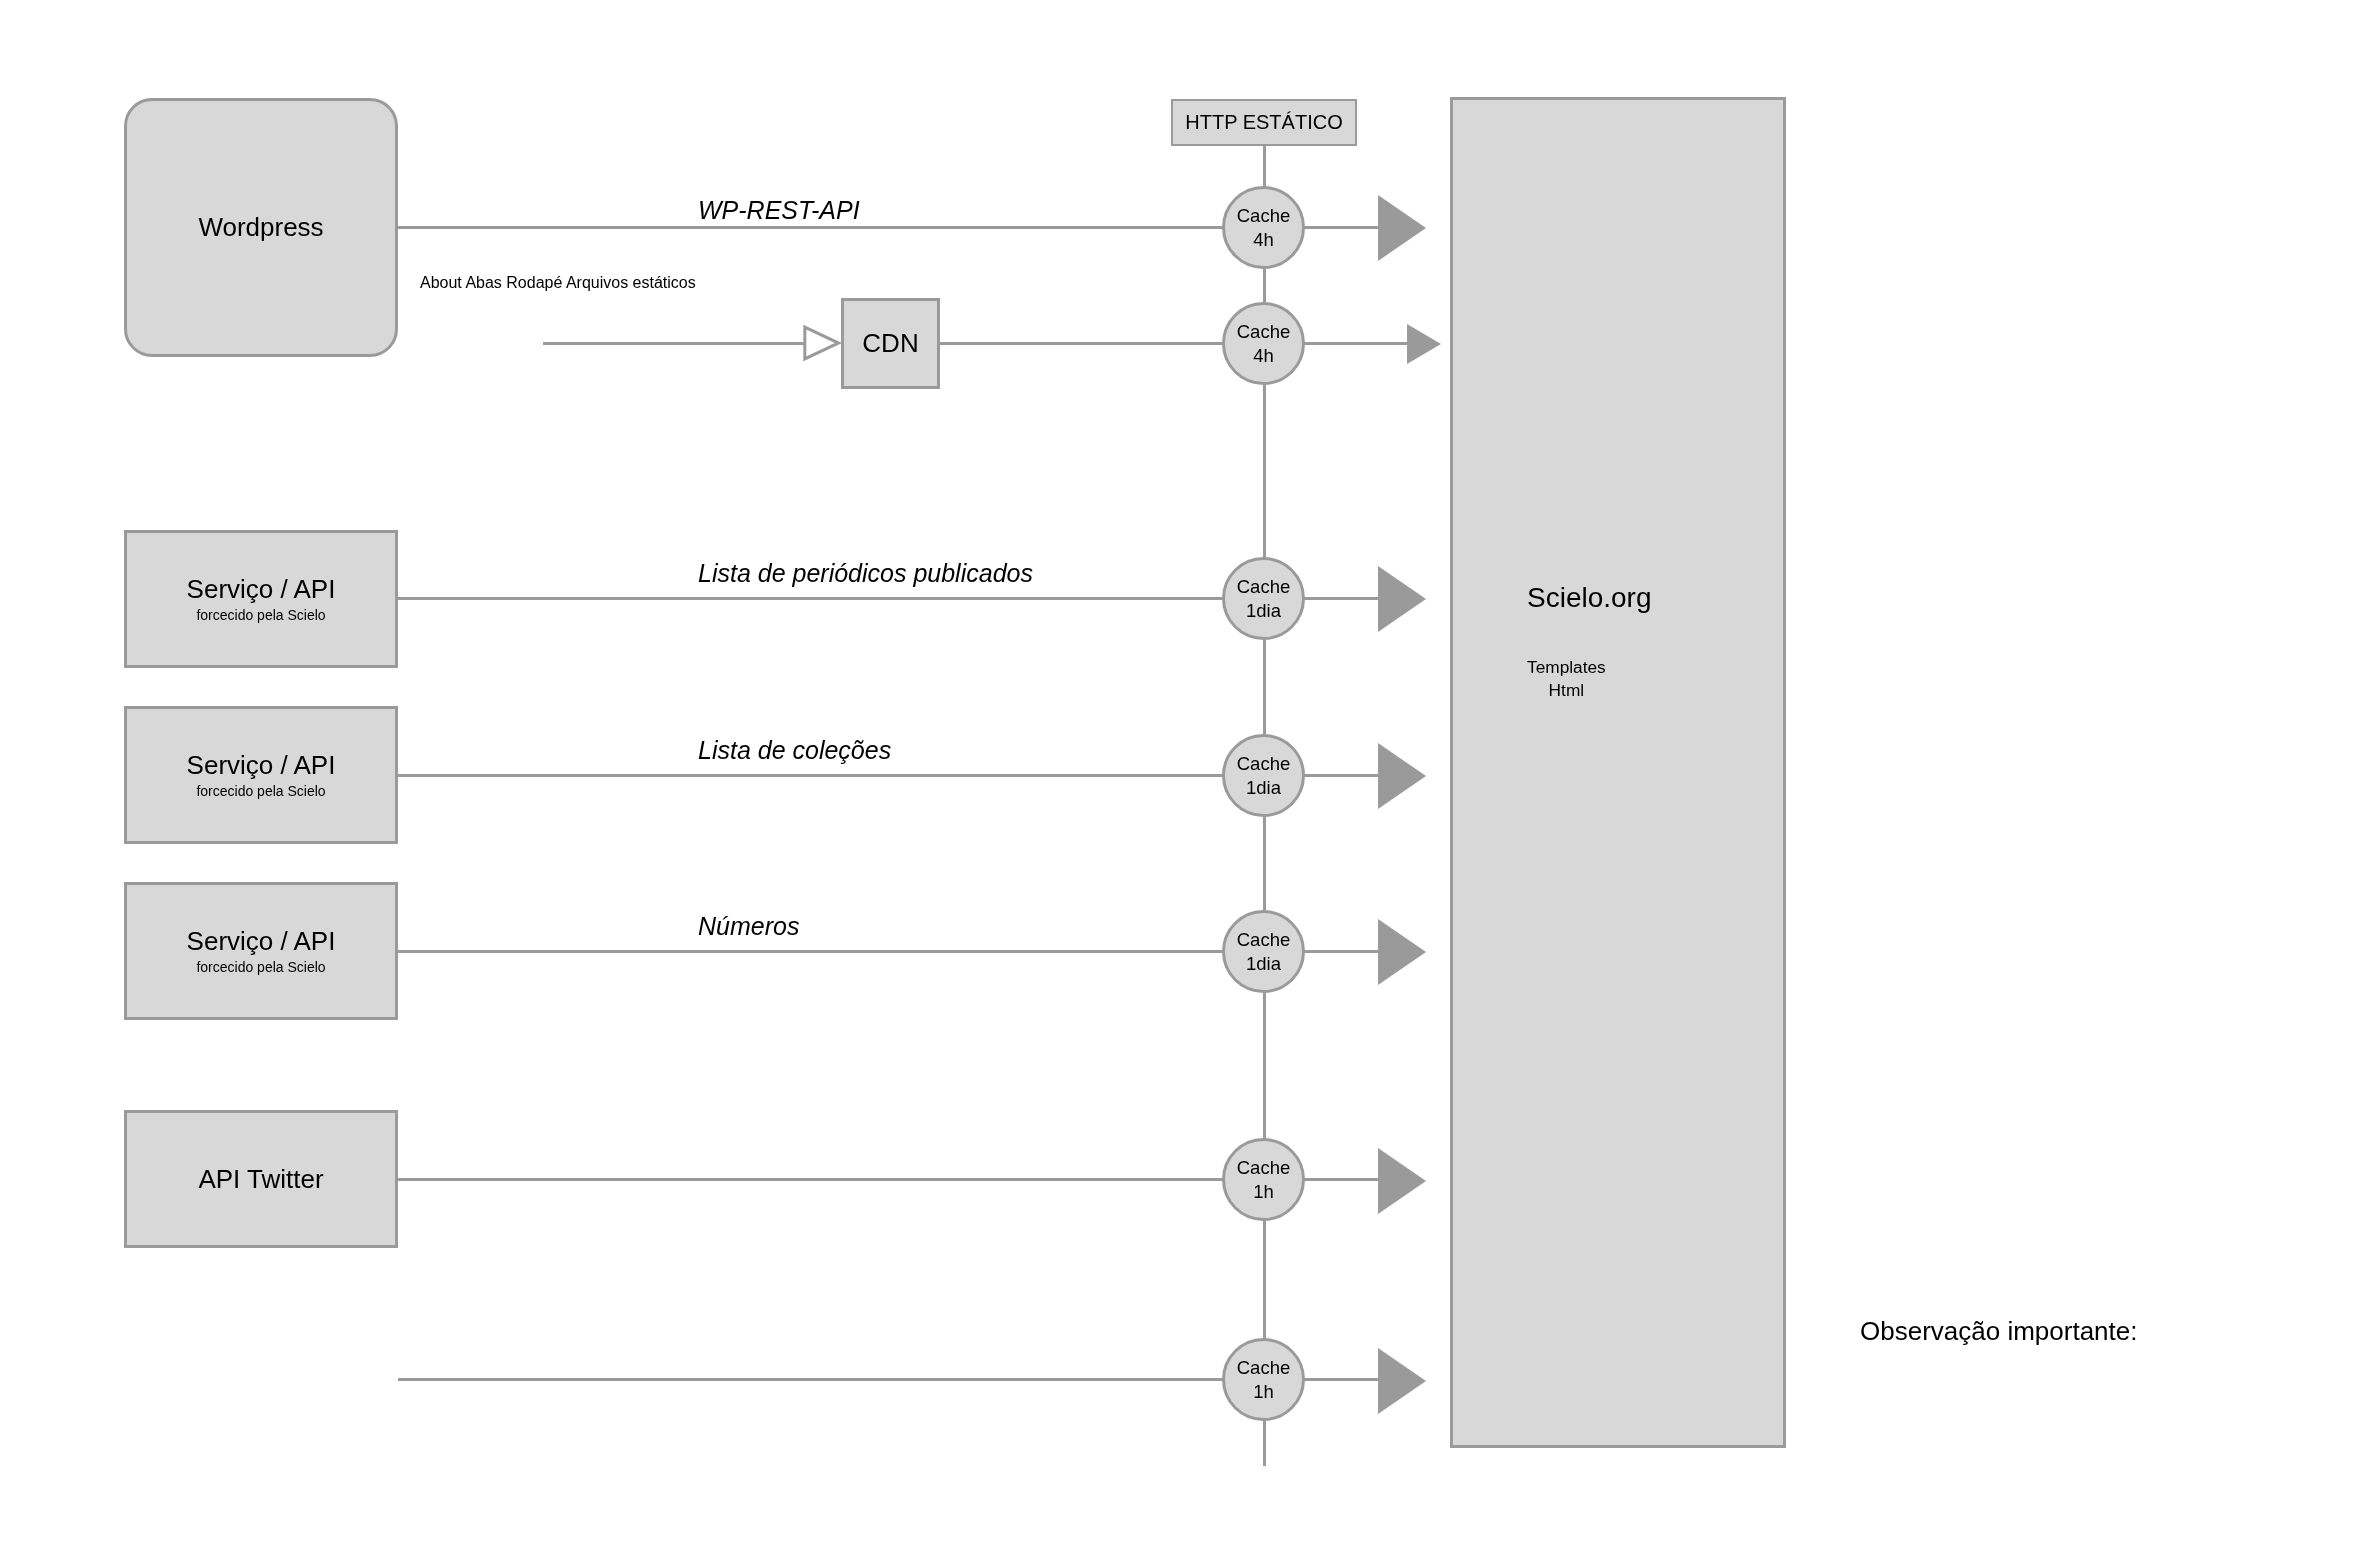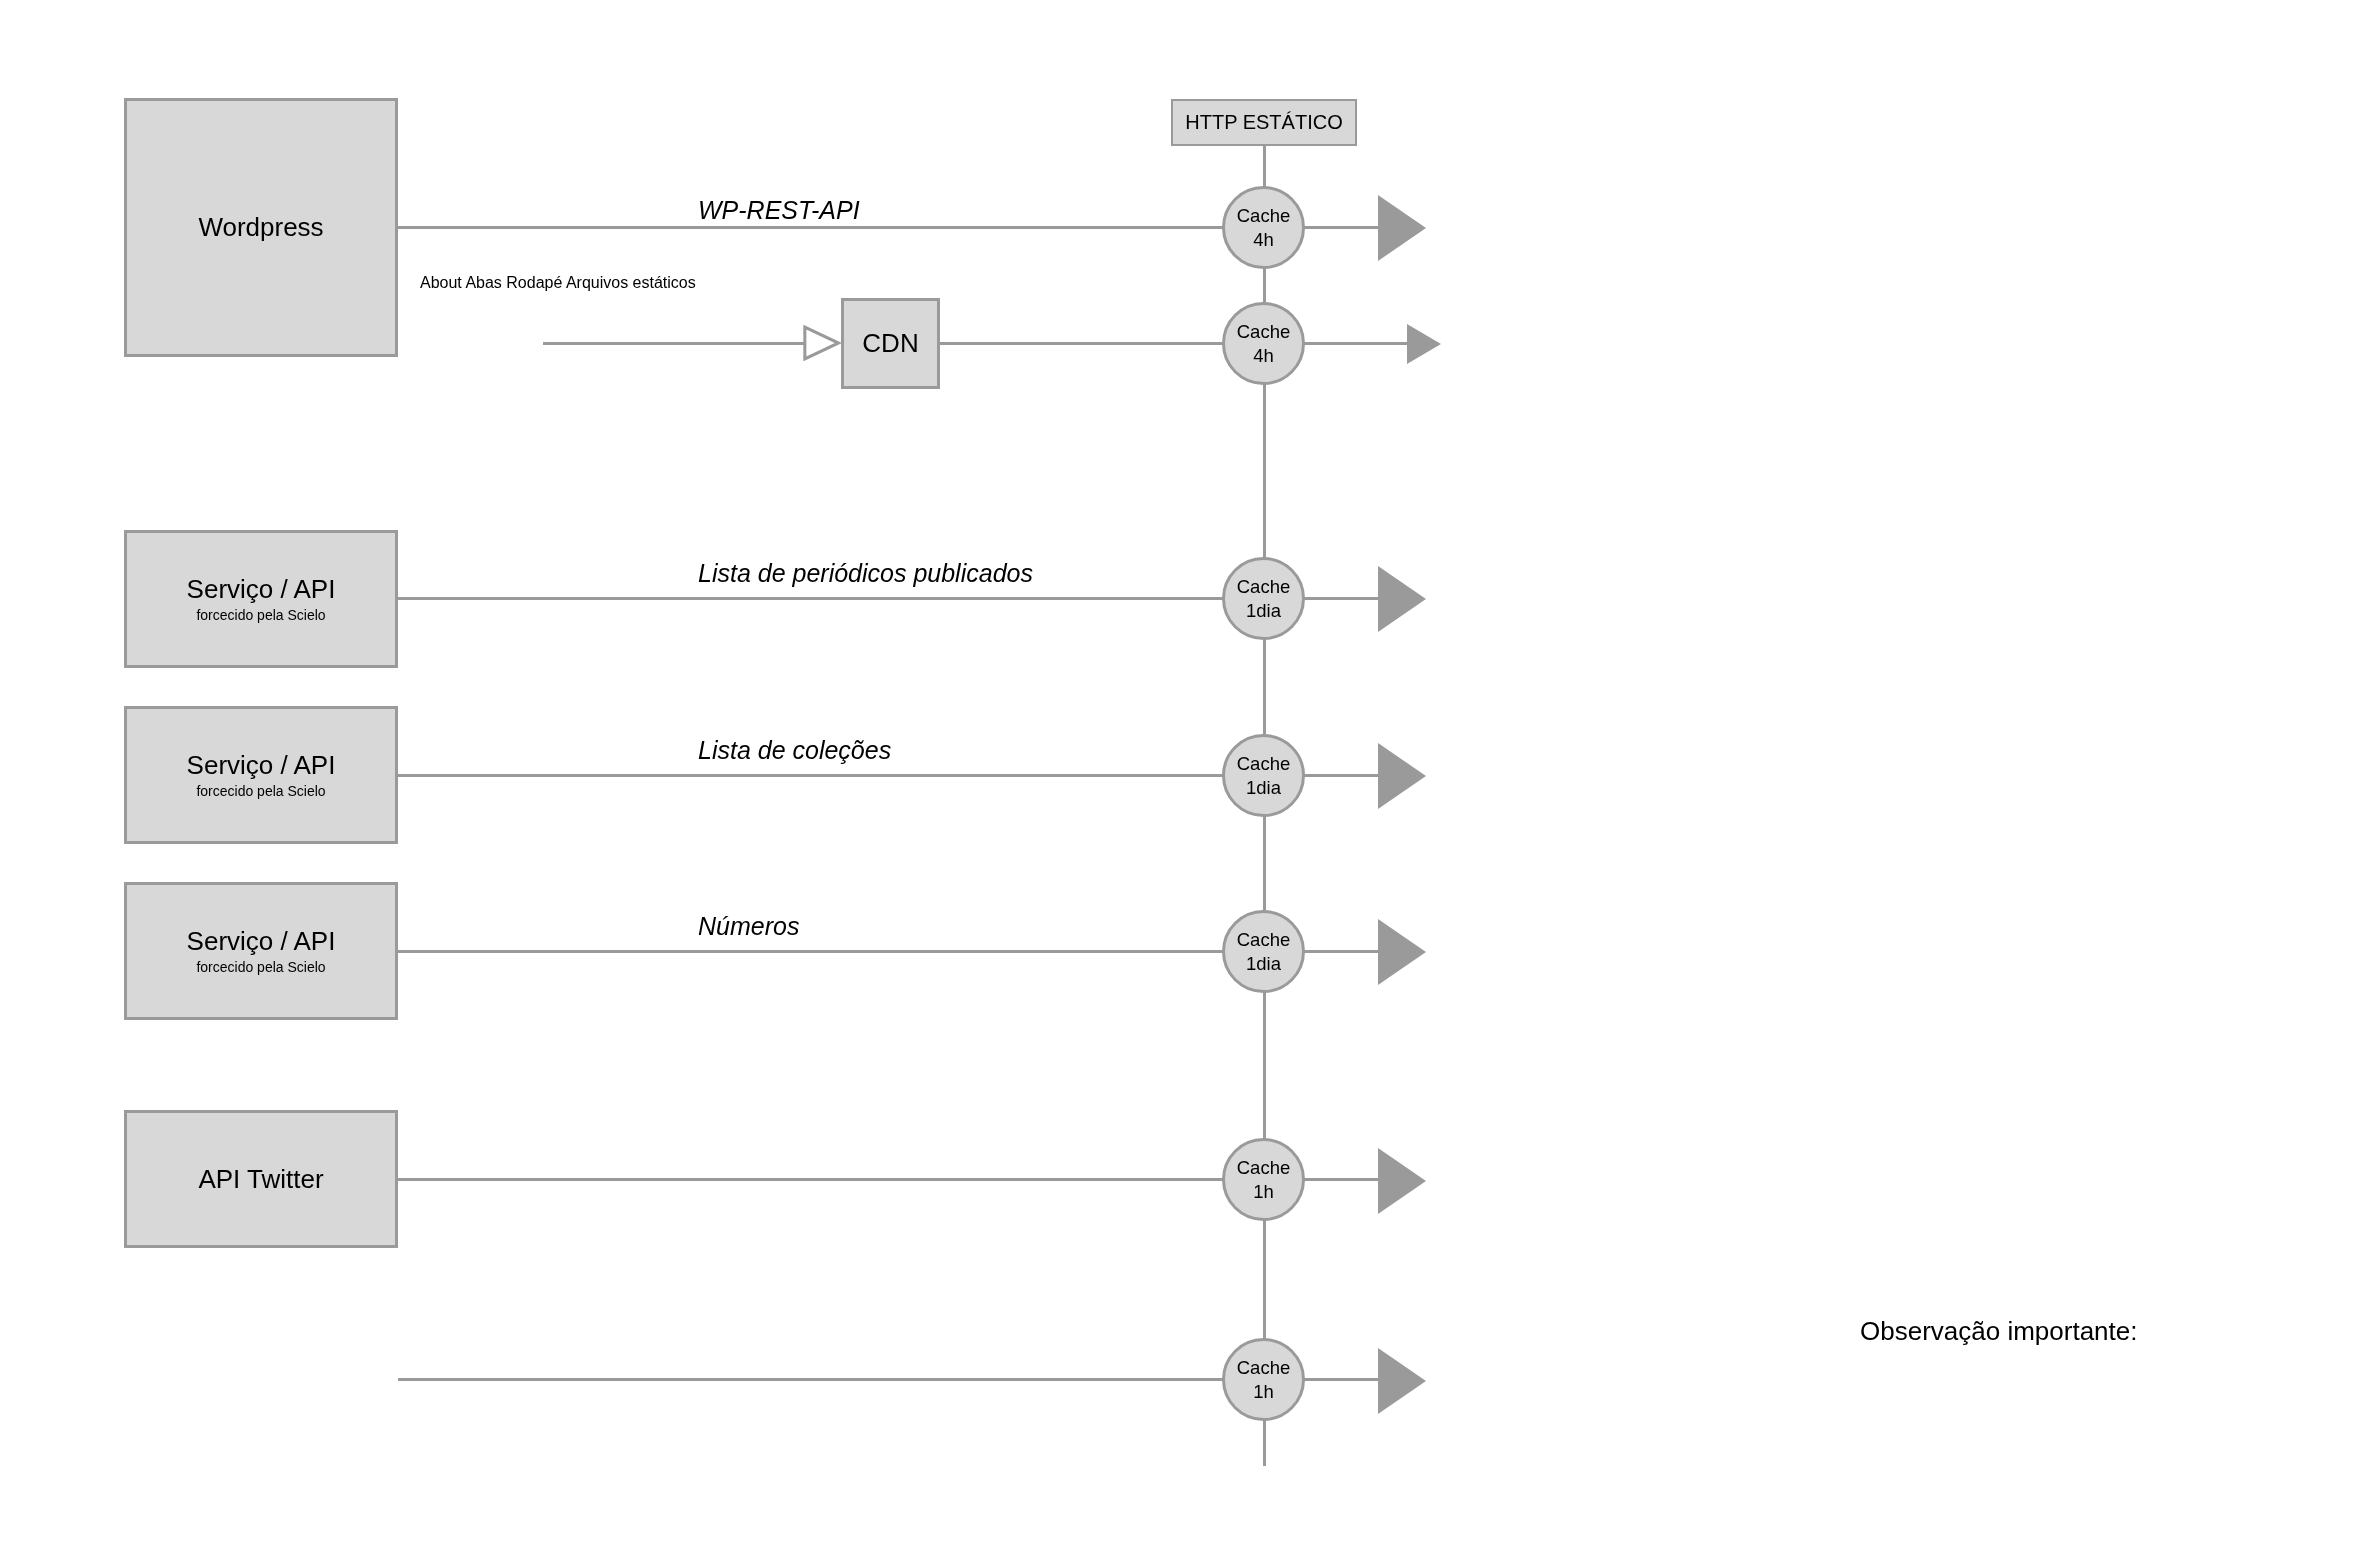--- a/index.html
+++ b/index.html
@@ -146,21 +146,21 @@
     line-height: 1.45;
     color: #000;
     white-space: pre-line;
   }
 </style>
 </head>
 <body>
 
 <div id="canvas">
 
-  <div class="node" style="left:124px; top:98px; width:274px; height:259px;">
+  <div class="node" style="left:124px; top:98px; width:274px; height:259px;border-radius:28px;">
     <div class="title">Wordpress</div>
   </div>
 
   <div class="node" style="left:124px; top:530px; width:274px; height:138px;">
     <div class="title">Serviço / API</div>
     <div class="subtitle">forcecido pela Scielo</div>
   </div>
 
   <div class="node" style="left:124px; top:706px; width:274px; height:138px;">
     <div class="title">Serviço / API</div>
@@ -183,20 +183,25 @@
 Arquivos estáticos</div>
 
   <div class="node" style="left:841px; top:298px; width:99px; height:91px;">
     <div class="title node-small-label">CDN</div>
   </div>
 
   <div class="http-box" style="left:1171px; top:99px; width:186px; height:47px;">
     <span>HTTP ESTÁTICO</span>
   </div>
 
+  <div class="node scielo-box" style="left:1450px; top:97px; width:336px; height:1351px;">
+    <div class="scielo-title">Scielo.org</div>
+    <div class="scielo-sub" style="white-space: pre-line;">Templates
+Html</div>
+  </div>
 
   <div class="vline" style="left:1263px; top:146px; height:1320px;"></div>
 
   <div class="hline" style="left:398px; top:226px; width:833px;"></div>
   <div class="edge-label" style="left:698px; top:196px;">WP-REST-API</div>
   <div class="cache-circle" style="left:1222px; top:186px; width:83px; height:83px;">
     <span>Cache</span>
     <span>4h</span>
   </div>
   <div class="hline" style="left:1304px; top:226px; width:80px;"></div>

